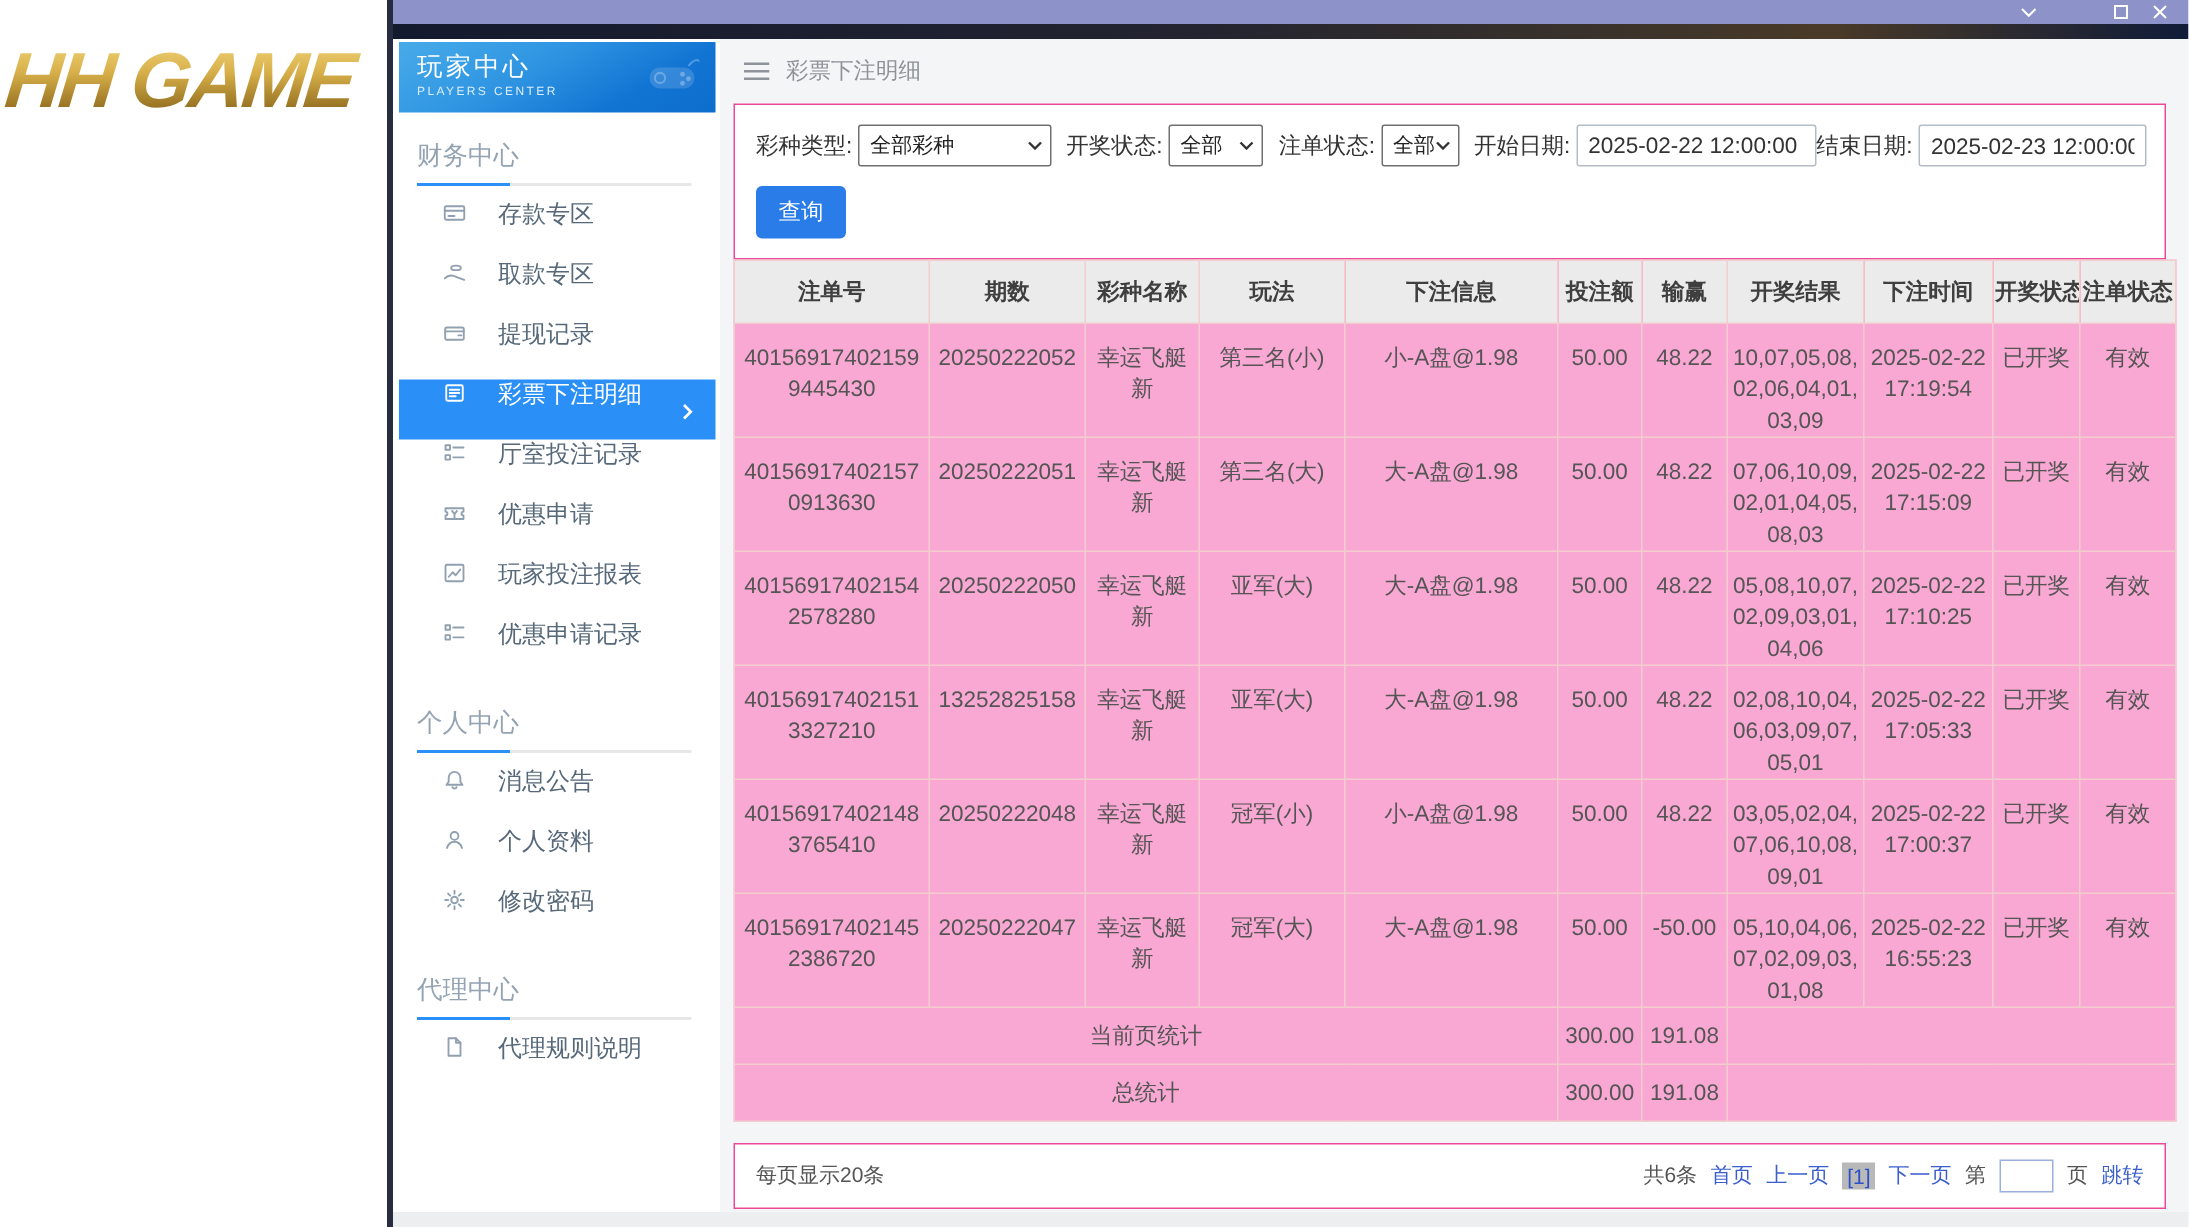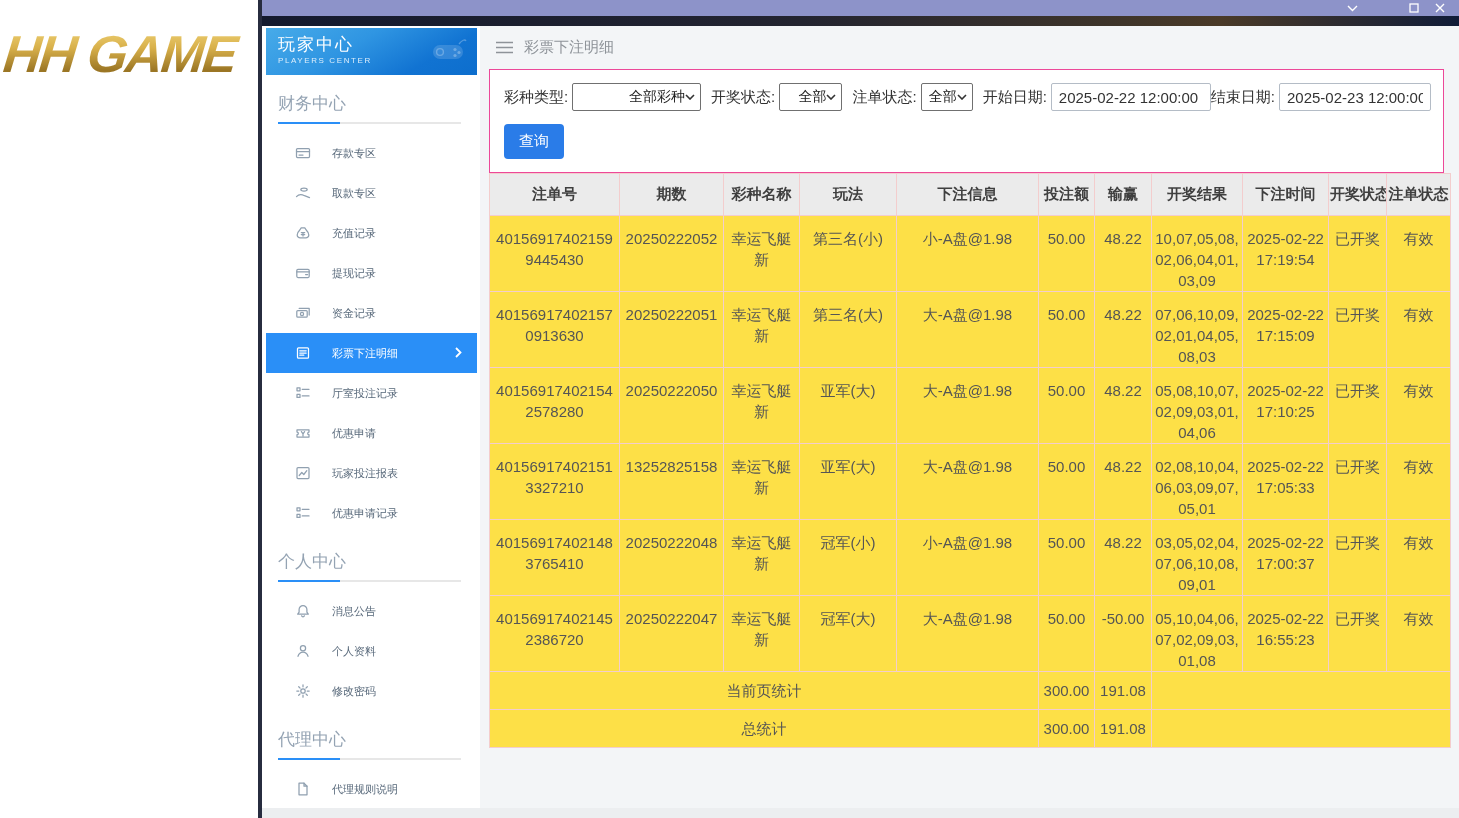--- a/index.html
+++ b/index.html
@@ -28,49 +28,49 @@
   
   .sidebar{width:218px;flex:none;background:#fff;padding:2px 3px 0 4px;box-sizing:border-box;overflow:hidden}
   .side-header{height:47px;box-sizing:border-box;padding:7px 10px 0 12px;position:relative;color:#fff;
      background:linear-gradient(150deg,#47abe9 0%,#2f95e2 40%,#1173d2 75%,#0d6ecd 100%)}
   .side-title{font-size:17px;letter-spacing:2px;line-height:1.2}
   .side-sub{font-size:8px;letter-spacing:1.6px;color:#dcedfb;margin-top:1px}
   .gamepad{position:absolute;right:8px;top:7px;opacity:.55}
   .section-title{font-size:17px;color:#94a3b3;margin:17px 0 7px 12px}
   .section-line{height:2px;margin:0 16px 9px 12px;
      background:linear-gradient(90deg,#2a8ff7 0,#2a8ff7 34%,#e7e7e7 34%,#e7e7e7 100%)}
-  .menu-item{height:40px;display:flex;align-items:center;color:#57687a;font-size:11px;cursor:pointer;
+  .menu-item{height:40px;display:flex;align-items:flex-start;color:#57687a;font-size:16px;cursor:pointer;
      position:relative;padding-left:29px}
   .mi-icon{width:17px;height:17px;color:#90a0b0;display:flex;align-items:center;flex:none}
   .mi-label{margin-left:20px}
   .menu-item.active{background:#2a8ff7;color:#fff}
   .menu-item.active .mi-icon{color:#fff}
   .menu-arrow{position:absolute;right:15px;top:14px}
 
   
   .main{flex:1;background:#f3f5f7;padding:0 15px 0 9px;box-sizing:border-box;overflow:hidden}
   .crumb{height:43px;display:flex;align-items:center;gap:11px;color:#8e9399;font-size:15px;padding-left:7px}
   .crumb .burger{color:#8e9399;display:flex}
   .panel{background:#fff;border:1px solid #ec4899;box-sizing:border-box}
 
   .filter-panel{padding:13px 12px 13px 14px}
   .filter-row{display:flex;align-items:center;font-size:15px;color:#333;white-space:nowrap}
   .f-label{margin-right:4px}
   .sel{border:1px solid #707070;background:#fff;height:28px;display:inline-flex;align-items:center;
-       justify-content:flex-end;padding:0 5px 0 7px;font-size:14px;color:#222;border-radius:2px;
+       justify-content:space-between;padding:0 5px 0 7px;font-size:14px;color:#222;border-radius:2px;
        box-sizing:border-box;cursor:pointer;margin-right:10px}
   .sel-lottery{width:130px}.sel-draw{width:64px}.sel-bet{width:52px}
   .dateinput{border:1px solid #b4bcc6;height:28px;box-sizing:border-box;padding:0 7px;font-size:15px;color:#333;
        font-family:inherit;border-radius:2px}
   .btn-query{margin-top:13px;background:#2a7ce8;color:#fff;border:none;font-size:15px;padding:8px 15px;
        border-radius:4px;cursor:pointer;font-family:inherit}
 
   
   .table-panel{width:100%}
-  table{width:100%;border-collapse:collapse;table-layout:fixed;background:#fde047;border:1px solid #cccccc}
+  table{width:100%;border-collapse:collapse;table-layout:fixed;background:#f9a8d4;border:1px solid #cccccc}
   th,td{border:1px solid #f3cdcd;font-size:15px;text-align:center;box-sizing:border-box;overflow:hidden}
   thead th{background:#ebebeb;color:#3f3f3f;height:42px;font-weight:bold;white-space:nowrap;padding:0 1px}
   tbody td{color:#555;height:76px;vertical-align:top;padding:12px 3px 0 3px;line-height:1.4;word-break:break-all}
   tr.summary td{height:38px;vertical-align:middle;padding:0 3px;color:#555}
 
   
   .pager{margin-top:14px;height:44px;display:flex;align-items:center;justify-content:space-between;
          padding:0 14px;font-size:14px;color:#555}
   .pager-right{display:flex;align-items:center;gap:9px}
   .plink{color:#3a5fcd;cursor:pointer}
@@ -141,44 +141,25 @@
               <svg width="16" height="16" viewBox="0 0 16 16" fill="none" stroke="currentColor" stroke-width="1.25" stroke-linecap="round" stroke-linejoin="round">
                 <ellipse cx="9" cy="4.6" rx="3.2" ry="1.5"></ellipse>
                 <path d="M1.5 11.6c2.5-2.6 5.5-2.1 8-.9l5 1.9"></path>
               </svg>
             </span>
             <span class="mi-label">取款专区</span>
           </div>
           <div class="menu-item">
             <span class="mi-icon">
               <svg width="16" height="16" viewBox="0 0 16 16" fill="none" stroke="currentColor" stroke-width="1.25" stroke-linecap="round" stroke-linejoin="round">
-                <path d="M6.2 2.8h3.6l1.4 2.2c1.6 1.6 2.6 3 2.6 4.9a3 3 0 0 1-3 3H5.2a3 3 0 0 1-3-3c0-1.9 1-3.3 2.6-4.9L6.2 2.8z"></path>
-                <path d="M6.3 7.6h3.4M6.3 9.6h3.4M8 7.6v3.4"></path>
-              </svg>
-            </span>
-            <span class="mi-label">充值记录</span>
-          </div>
-          <div class="menu-item">
-            <span class="mi-icon">
-              <svg width="16" height="16" viewBox="0 0 16 16" fill="none" stroke="currentColor" stroke-width="1.25" stroke-linecap="round" stroke-linejoin="round">
                 <rect x="1.8" y="4.3" width="12.4" height="8.2" rx="1.2"></rect>
                 <path d="M1.8 6.9h12.4M10.6 9.6h2"></path>
               </svg>
             </span>
             <span class="mi-label">提现记录</span>
-          </div>
-          <div class="menu-item">
-            <span class="mi-icon">
-              <svg width="16" height="16" viewBox="0 0 16 16" fill="none" stroke="currentColor" stroke-width="1.25" stroke-linecap="round" stroke-linejoin="round">
-                <rect x="1.8" y="5.6" width="10.4" height="6.6" rx="1"></rect>
-                <circle cx="7" cy="8.9" r="1.6"></circle>
-                <path d="M4.2 3.4h10v6.6"></path>
-              </svg>
-            </span>
-            <span class="mi-label">资金记录</span>
           </div>
           <div class="menu-item active">
             <span class="mi-icon">
               <svg width="16" height="16" viewBox="0 0 16 16" fill="none" stroke="currentColor" stroke-width="1.25" stroke-linecap="round" stroke-linejoin="round">
                 <rect x="2.5" y="2.8" width="11" height="10.4" rx="1"></rect>
                 <path d="M4.8 5.8h6.4M4.8 8h6.4M4.8 10.2h4"></path>
               </svg>
             </span>
             <span class="mi-label">彩票下注明细</span>
             <span class="menu-arrow"><svg width="7" height="11" viewBox="0 0 7 11" fill="none" stroke="#fff" stroke-width="1.8">
@@ -427,18 +408,32 @@
             </tr>
             <tr class="summary">
               <td colspan="5">总统计</td>
               <td>300.00</td>
               <td>191.08</td>
               <td colspan="4"></td>
             </tr>
           </tbody>
       </table>
 
+      <div class="panel pager">
+        <span>每页显示20条</span>
+        <span class="pager-right">
+          <span class="ptext">共6条</span>
+          <span class="plink">首页</span>
+          <span class="plink">上一页</span>
+          <span class="pcur">[1]</span>
+          <span class="plink">下一页</span>
+          <span class="ptext">第</span>
+          <input class="jump-input" value="" style="">
+          <span class="ptext">页</span>
+          <span class="plink">跳转</span>
+        </span>
+      </div>
 
     </div>
   </div>
 </div>
 
 <div class="footer-strip"></div>
 
 </body></html>

